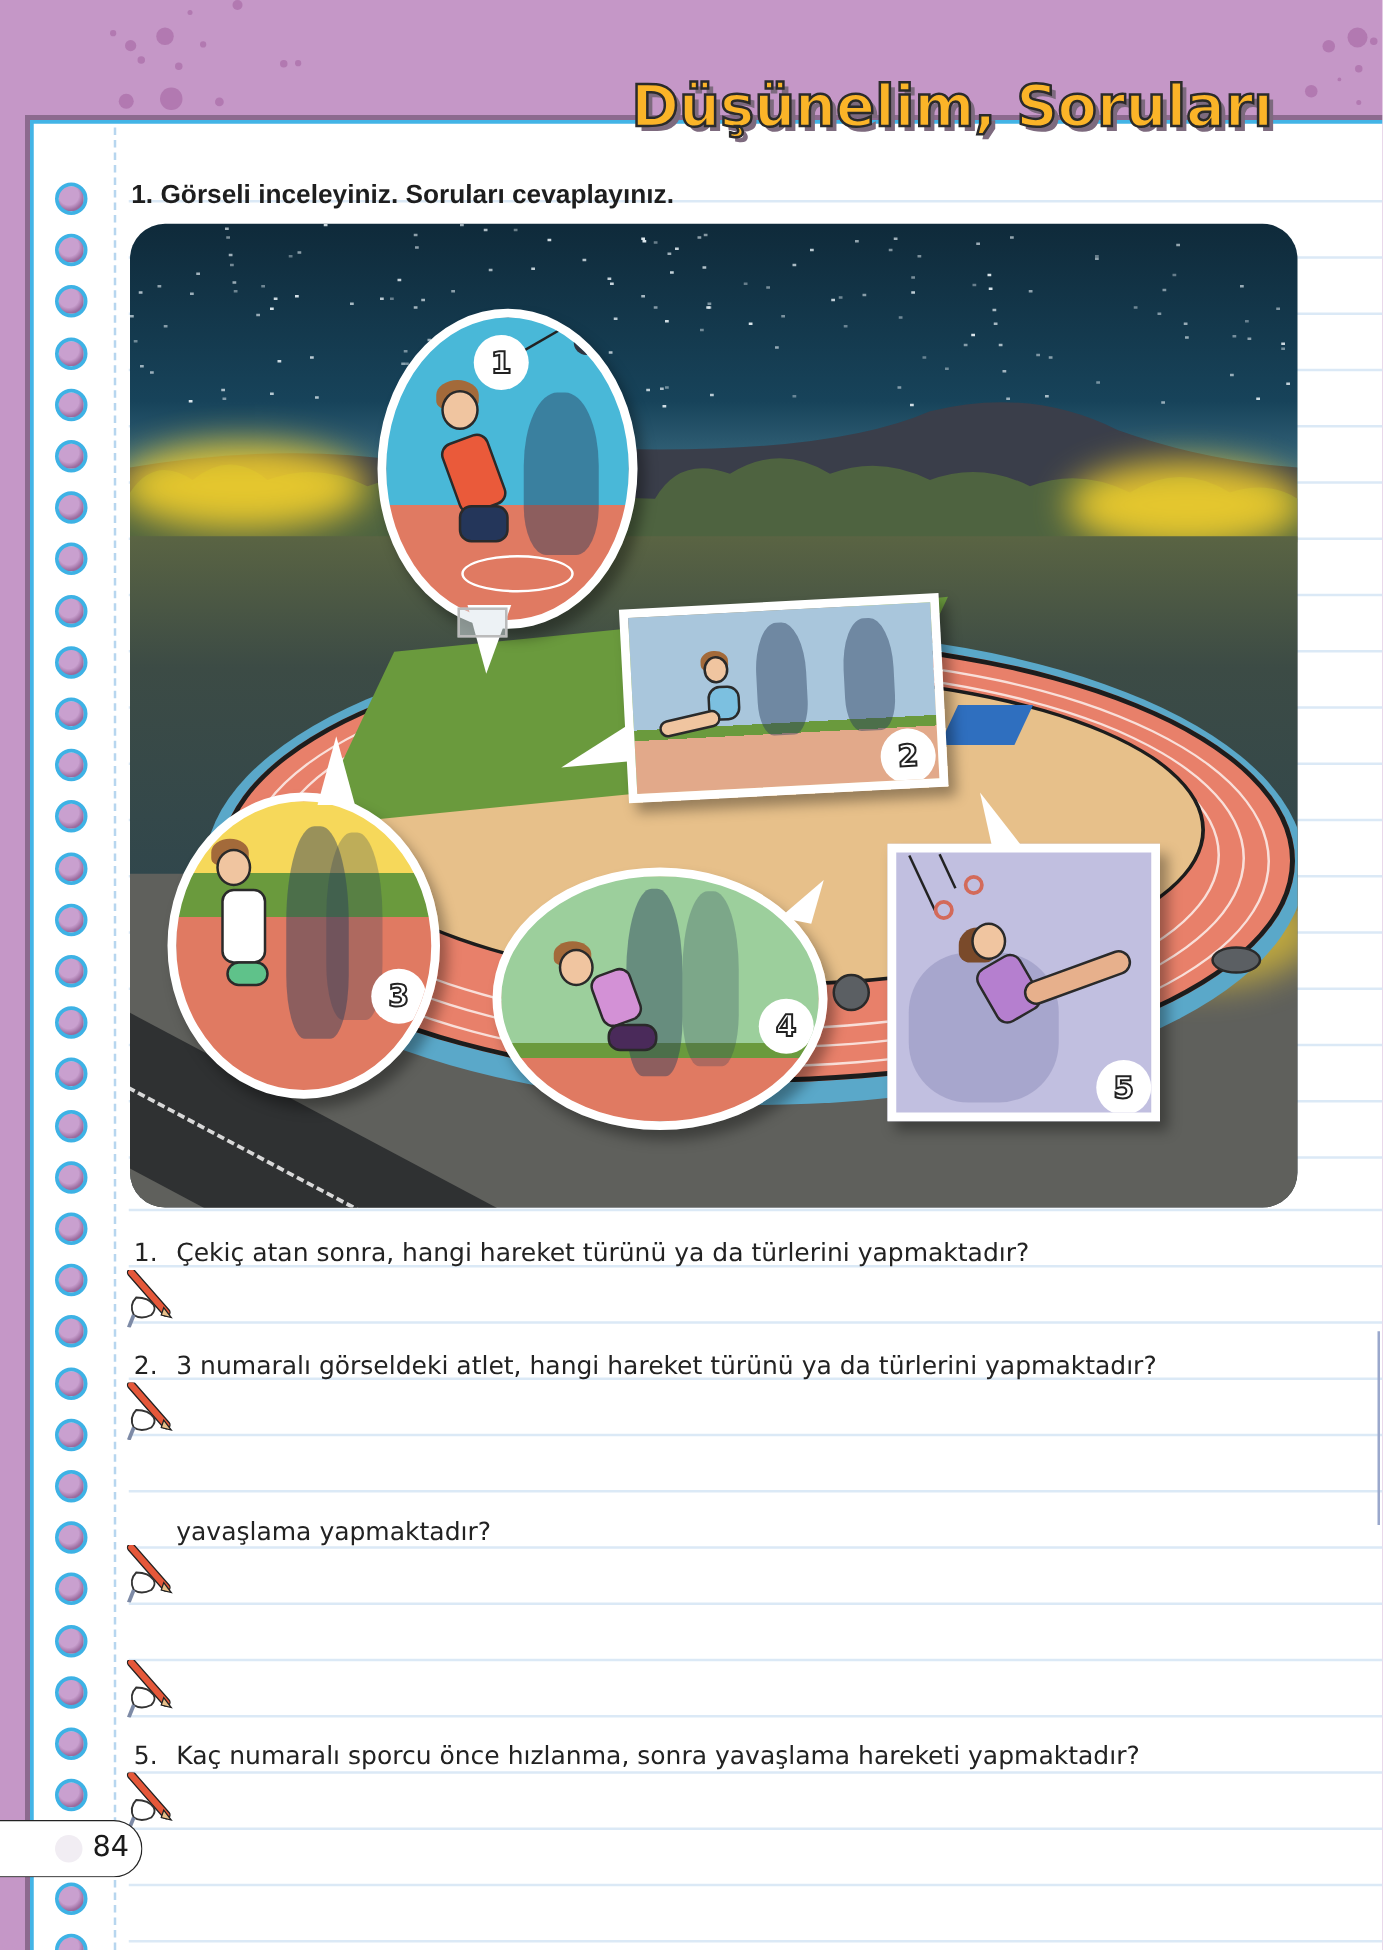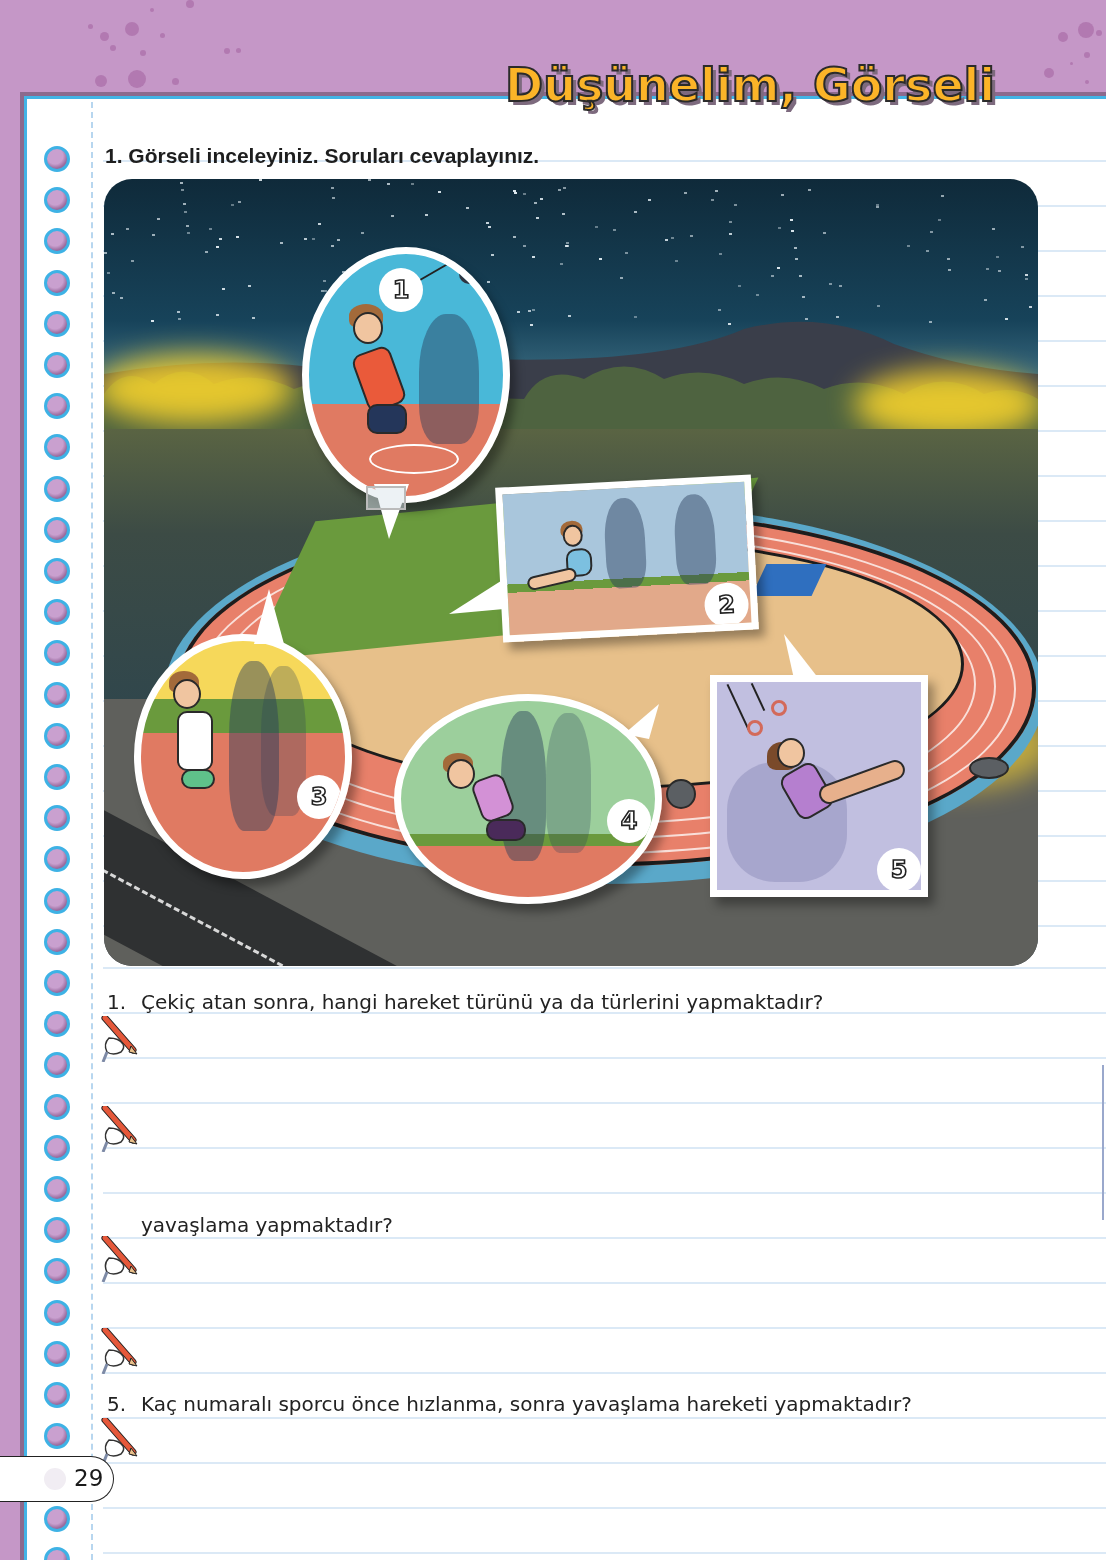--- a/index.html
+++ b/index.html
@@ -252,21 +252,21 @@
     <div class="ring" style="left: 44px; top: 1299.6px;"></div>
     <div class="ring" style="left: 44px; top: 1340.8px;"></div>
     <div class="ring" style="left: 44px; top: 1382px;"></div>
     <div class="ring" style="left: 44px; top: 1423.2px;"></div>
     <div class="ring" style="left: 44px; top: 1505.6px;"></div>
     <div class="ring" style="left: 44px; top: 1546.8px;"></div>
   </div>
 
 <div class="right-mark"></div>
 
-<div class="title">Düşünelim, Görseli</div>
+<div class="title">Düşünelim, Soruları</div>
 
 <div class="instruction">1. Görseli inceleyiniz. Soruları cevaplayınız.</div>
 
 <div class="scene">
   <div class="stars" id="stars">
       <div class="star" style="left: 456.086px; top: 84.1184px; opacity: 0.47;"></div>
       <div class="star" style="left: 226.899px; top: 66.4815px; opacity: 0.7;"></div>
       <div class="star" style="left: 73.0589px; top: 131.831px; opacity: 0.75;"></div>
       <div class="star" style="left: 382.066px; top: 42.6659px; opacity: 0.87;"></div>
       <div class="star" style="left: 611.421px; top: 11.4873px; opacity: 0.7;"></div>
@@ -505,20 +505,23 @@
   </svg>
 
   <div style="position:absolute;left:865px;top:578px;width:40px;height:22px;border-radius:50%;background:#5b5f63;border:2px solid #2a2a2a"></div>
   <div style="position:absolute;left:562px;top:600px;width:30px;height:30px;border-radius:50%;background:#5b5f63;border:2px solid #2a2a2a"></div>
 </div>
 
 <div class="questions">
   <div class="q" style="top:990px">
     <span class="num">1.</span><span>Çekiç atan sonra, hangi hareket türünü ya da türlerini yapmaktadır?</span>
   </div>
+  <div class="q" style="top:1080px">
+    <span class="num">2.</span><span>3 numaralı görseldeki atlet, hangi hareket türünü ya da türlerini yapmaktadır?</span>
+  </div>
   <div class="q-cont" style="top:1213px">yavaşlama yapmaktadır?</div>
   <div class="q" style="top:1392px">
     <span class="num">5.</span><span>Kaç numaralı sporcu önce hızlanma, sonra yavaşlama hareketi yapmaktadır?</span>
   </div>
 </div>
 
 <div id="pencils">
     <svg class="pencil" viewBox="0 0 40 46" style="top: 1016px;">
       <line x1="4" y1="2" x2="32" y2="34" stroke="#222" stroke-width="7" stroke-linecap="round"></line>
       <line x1="4" y1="2" x2="32" y2="34" stroke="#e5583a" stroke-width="5" stroke-linecap="round"></line>
@@ -551,14 +554,14 @@
       <line x1="4" y1="2" x2="32" y2="34" stroke="#222" stroke-width="7" stroke-linecap="round"></line>
       <line x1="4" y1="2" x2="32" y2="34" stroke="#e5583a" stroke-width="5" stroke-linecap="round"></line>
       <polygon points="30,30 36,38 28,36" fill="#e9c08a" stroke="#222" stroke-width="1"></polygon>
       <path d="M8 22 q-6 6 -2 14 q6 4 14 0 q4 -4 2 -8 q-4 -6 -14 -6z" fill="#ffffff" stroke="#333" stroke-width="1.5"></path>
       <line x1="6" y1="36" x2="2" y2="46" stroke="#7d8aa6" stroke-width="3"></line>
     </svg>
   </div>
 
 <div class="page-tab">
   <div class="dot"></div>
-  <span class="page-num">29</span>
+  <span class="page-num">84</span>
 </div>
 
 </body></html>

